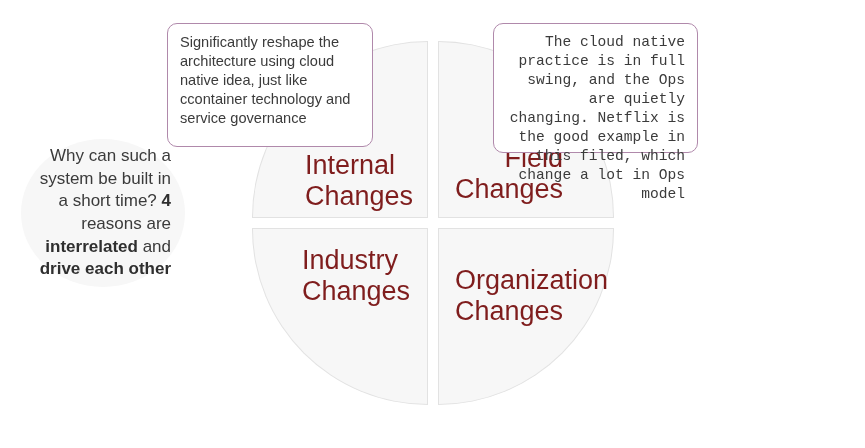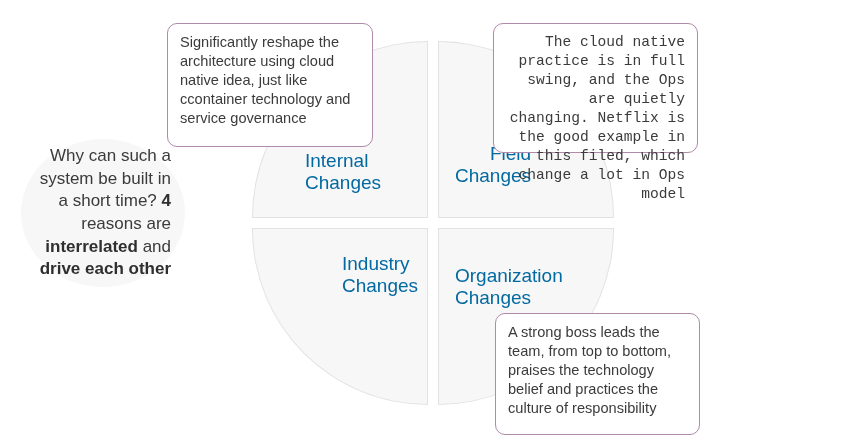--- a/index.html
+++ b/index.html
@@ -47,28 +47,28 @@
     left: 0px;  bottom: 0px;
     border-radius: 0 0 0 176px;
   }
   .sector-br {
     right: 0px; bottom: 0px;
     border-radius: 0 0 176px 0;
   }
 
   .sector-label {
     position: absolute;
-    font-size: 19px;
+    font-size: 27px;
     line-height: 1.16;
-    color: #0369a1;
+    color: #7f1d1d;
     white-space: pre-line;
   }
   .lab-tl { left: 305px; top: 150px; text-align: left; }
   .lab-tr { left: 455px; top: 143px; text-align: right; }
-  .lab-bl { left: 302px; top: 253px; text-align: left; margin-left: 40px; }
+  .lab-bl { left: 302px; top: 245px; text-align: left; }
   .lab-br { left: 455px; top: 265px; text-align: left; }
 
   
   .callout {
     position: absolute;
     box-sizing: border-box;
     background: #ffffff;
     border: 1px solid #b089ab;
     border-radius: 10px;
     color: #3b3b3b;
@@ -117,20 +117,19 @@
 Changes</div>
   <div class="sector-label lab-tr">Field
 Changes</div>
   <div class="sector-label lab-bl">Industry
 Changes</div>
   <div class="sector-label lab-br">Organization
 Changes</div>
 
   <div class="callout callout-tl">Significantly reshape the architecture using cloud native idea, just like  ccontainer technology and service governance</div>
   <div class="callout callout-tr">The cloud native practice is in full swing, and the Ops are quietly changing. Netflix is the good example in this filed, which change a lot in Ops model</div>
-  <div class="callout callout-br">A strong boss leads the team, from top to bottom, praises the technology belief and practices the culture of responsibility</div>
 
   <div class="oval oval-left">
     <p><span>Why can such a system be built in a short time? </span><b>4</b><span> reasons are </span><b>interrelated</b><span> and </span><b>drive each other</b></p>
   </div>
 
 
 </div>
 
 </body></html>

